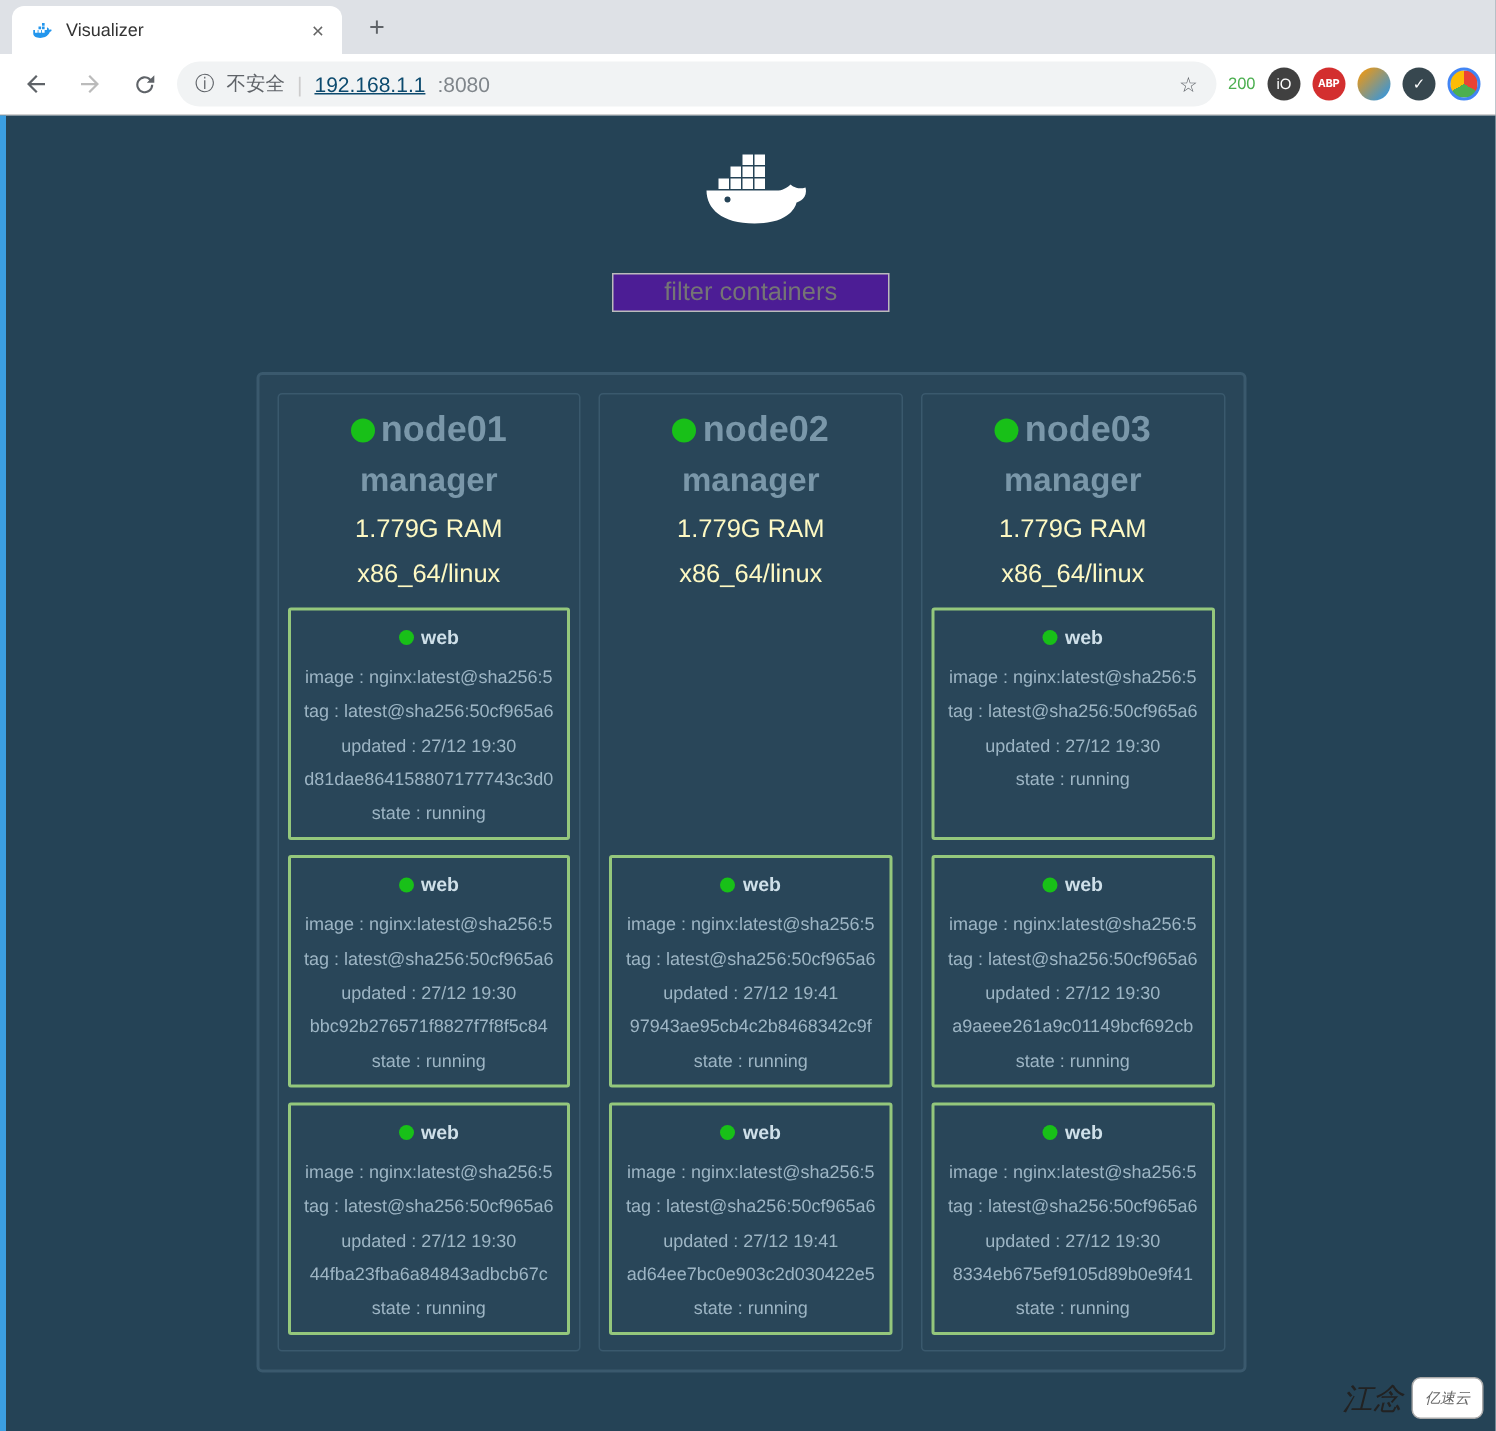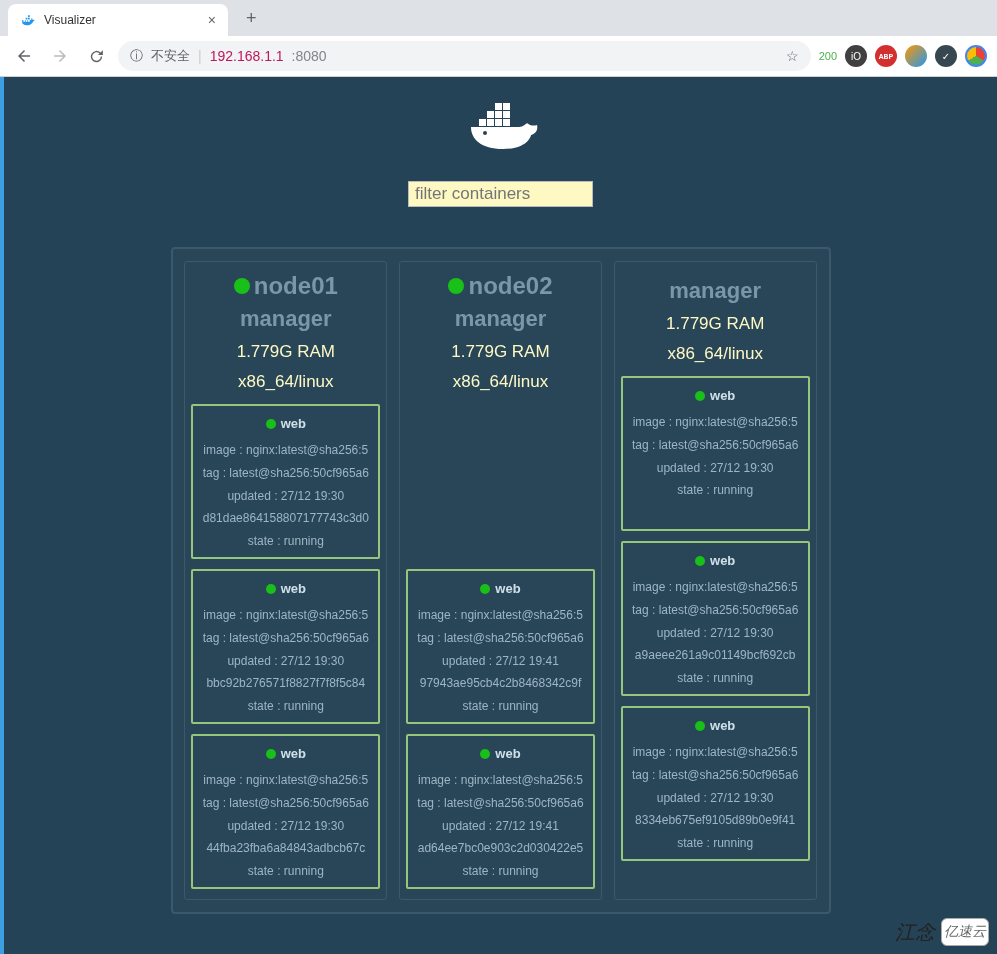--- a/index.html
+++ b/index.html
@@ -84,21 +84,21 @@
       border-radius: 16px;
       height: 30px;
       padding: 0 12px;
       font-size: 14px;
       color: #333;
       gap: 8px;
     }
     .addr-icon { color: #5f6368; font-size: 13px; }
     .addr-sec { color: #5f6368; font-size: 13px; font-family: Liberation Mono, monospace; }
     .addr-sep { color: #ccc; }
-    .addr-url { color: #be185d; }
+    .addr-url { color: #0c4a6e; text-decoration: underline; }
     .addr-port { color: #80868b; }
     .addr-star { margin-left: auto; color: #5f6368; }
     .ext-icon {
       width: 22px;
       height: 22px;
       border-radius: 50%;
       display: flex;
       align-items: center;
       justify-content: center;
       font-size: 10px;
@@ -127,37 +127,37 @@
       width: 80px;
       height: 60px;
     }
     .filter-box {
       text-align: center;
       margin: 10px 0 40px 0;
     }
     .filter-input {
       width: 185px;
       height: 26px;
-      padding: 2px 6px;
+      padding: 2px 18px;
       font-size: 17px;
       color: #888;
       border: 1px solid #bbb;
-      background: #fef9c3;
-      text-align: left;
+      background: #4c1d95;
+      text-align: center;
     }
     .nodes-wrap {
       width: 660px;
       margin: 0 auto;
       border: 2px solid #3a596d;
       background: rgba(255,255,255,0.02);
       border-radius: 4px;
       padding: 12px;
       display: flex;
       gap: 12px;
-      justify-content: flex-end;
+      justify-content: flex-start;
     }
     .node-col {
       width: 205px;
       border: 1px solid #3a596d;
       border-radius: 3px;
       padding: 10px 6px;
       text-align: center;
     }
     .node-title {
       font-size: 24px;
@@ -241,21 +241,21 @@
     }
     .wm-logo {
       width: 48px;
       height: 28px;
       border: 1px solid #aaa;
       border-radius: 6px;
       background: #fff;
       display: flex;
       align-items: center;
       justify-content: center;
-      font-size: 14px;
+      font-size: 10px;
       color: #666;
     }
   </style>
 </head>
 <body>
 
 <div class="browser-chrome">
   <div class="tab-bar">
     <div class="tab">
       <span class="tab-favicon">
@@ -398,20 +398,24 @@
             </div>
       <div class="card-line">image : nginx:latest@sha256:5</div>
       <div class="card-line">tag : latest@sha256:50cf965a6</div>
       <div class="card-line">updated : 27/12 19:41</div>
       <div class="card-line">ad64ee7bc0e903c2d030422e5</div>
       <div class="card-line">state : running</div>
     </div>
         </div>
   </div>
       <div class="node-col">
+    <div class="node-title">
+          <span class="dot-lg"></span>
+          <span>node03</span>
+        </div>
     <div class="node-role">manager</div>
     <div class="node-ram">1.779G RAM</div>
     <div class="node-arch">x86_64/linux</div>
     <div class="containers">
           <div class="container-card">
       <div class="card-title">
               <span class="dot-sm"></span>
               <span>web</span>
             </div>
       <div class="card-line">image : nginx:latest@sha256:5</div>

